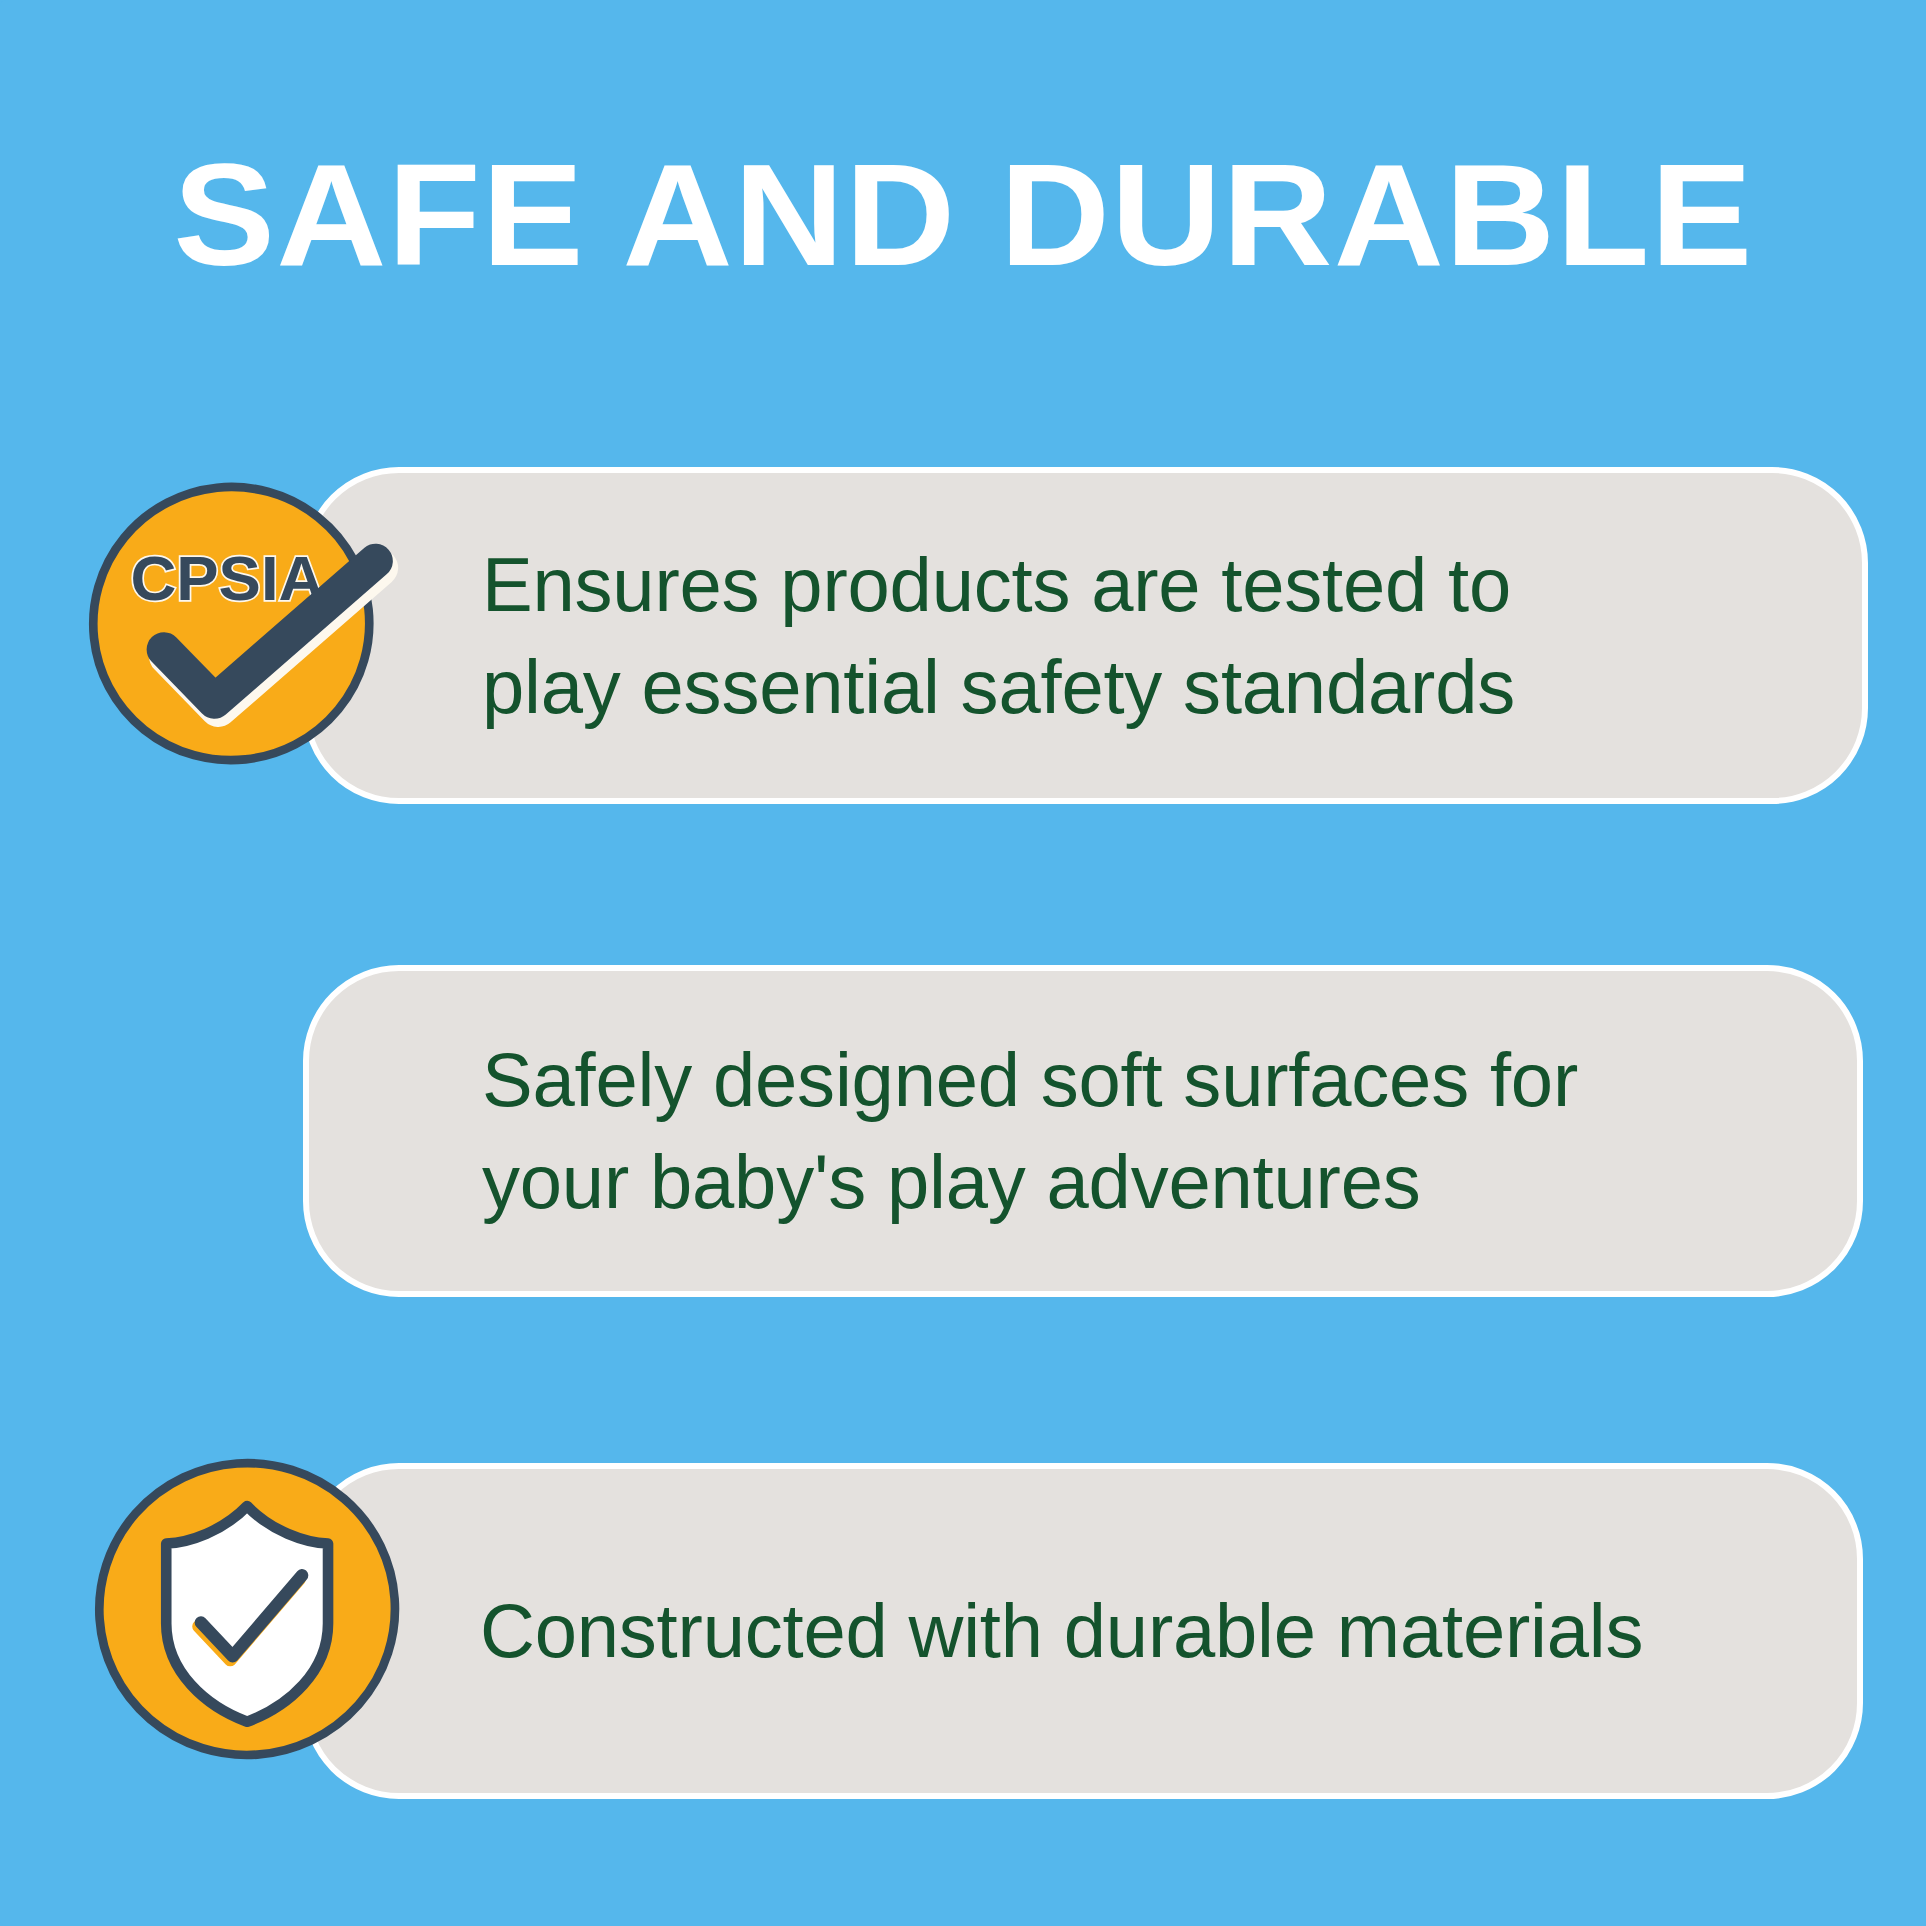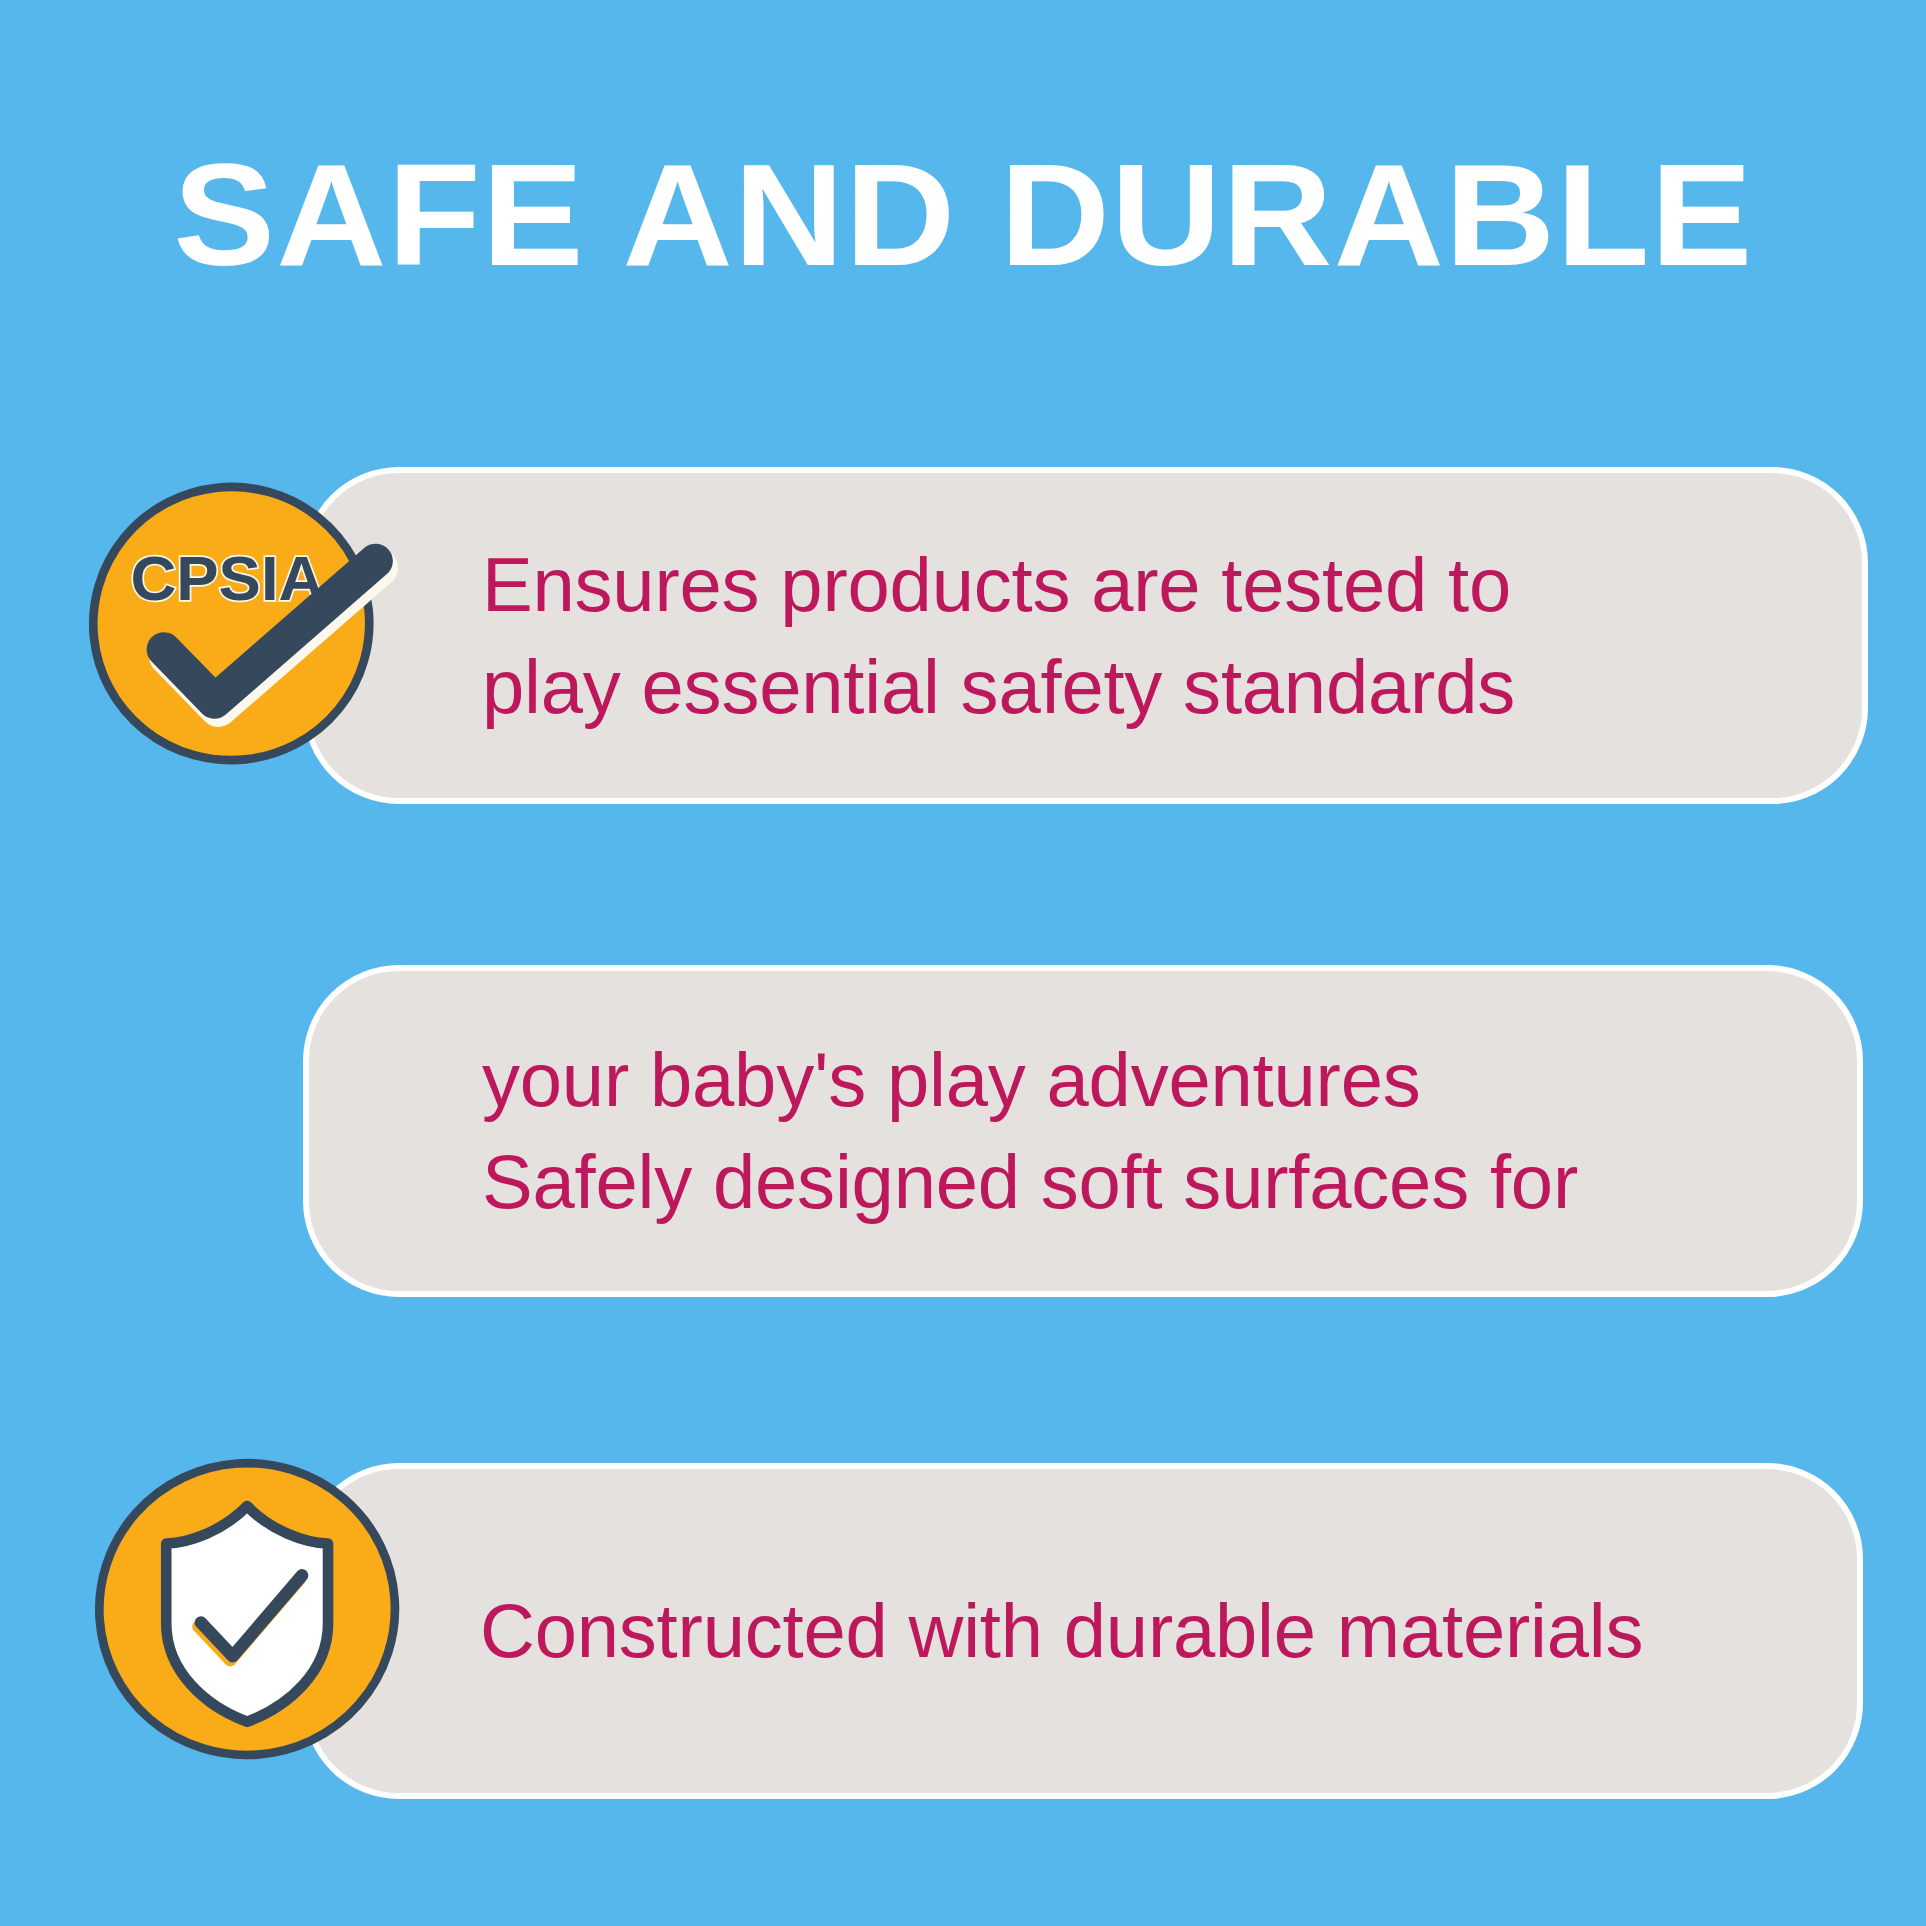--- a/index.html
+++ b/index.html
@@ -69,21 +69,21 @@
   }
   .row-2 .card { height: 332px; width: 1560px; }
   .row-3 .card { height: 336px; width: 1560px; }
 
   .card-text {
     position: absolute;
     left: 173px;
     top: 50%;
     transform: translateY(-50%);
     width: 1339px;
-    color: #be185d;
+    color: #14532d;
     font-family: "Liberation Sans", sans-serif;
     font-weight: normal;
     font-size: 76px;
     line-height: 1.34;
     letter-spacing: -0.2px;
   }
   .row-3 .card-text { left: 171px; width: 1358px; }
 
   
   .badge {
@@ -134,22 +134,22 @@
         <path d="M160 352 L265 460 L600 168" fill="none" stroke="#fdf8ee" stroke-width="78" stroke-linecap="round" stroke-linejoin="round" transform="translate(8,14)"></path>
 
         <path d="M160 352 L265 460 L600 168" fill="none" stroke="#36495c" stroke-width="72" stroke-linecap="round" stroke-linejoin="round"></path>
       </svg>
     </div>
   </div>
 
   <div class="row row-2">
     <div class="card">
       <div class="card-text">
+        <div>Safely designed soft surfaces for</div>
         <div>your baby's play adventures</div>
-        <div>Safely designed soft surfaces for</div>
       </div>
     </div>
   </div>
 
   <div class="row row-3">
     <div class="card">
       <div class="card-text">
         <div>Constructed with durable materials</div>
       </div>
     </div>

